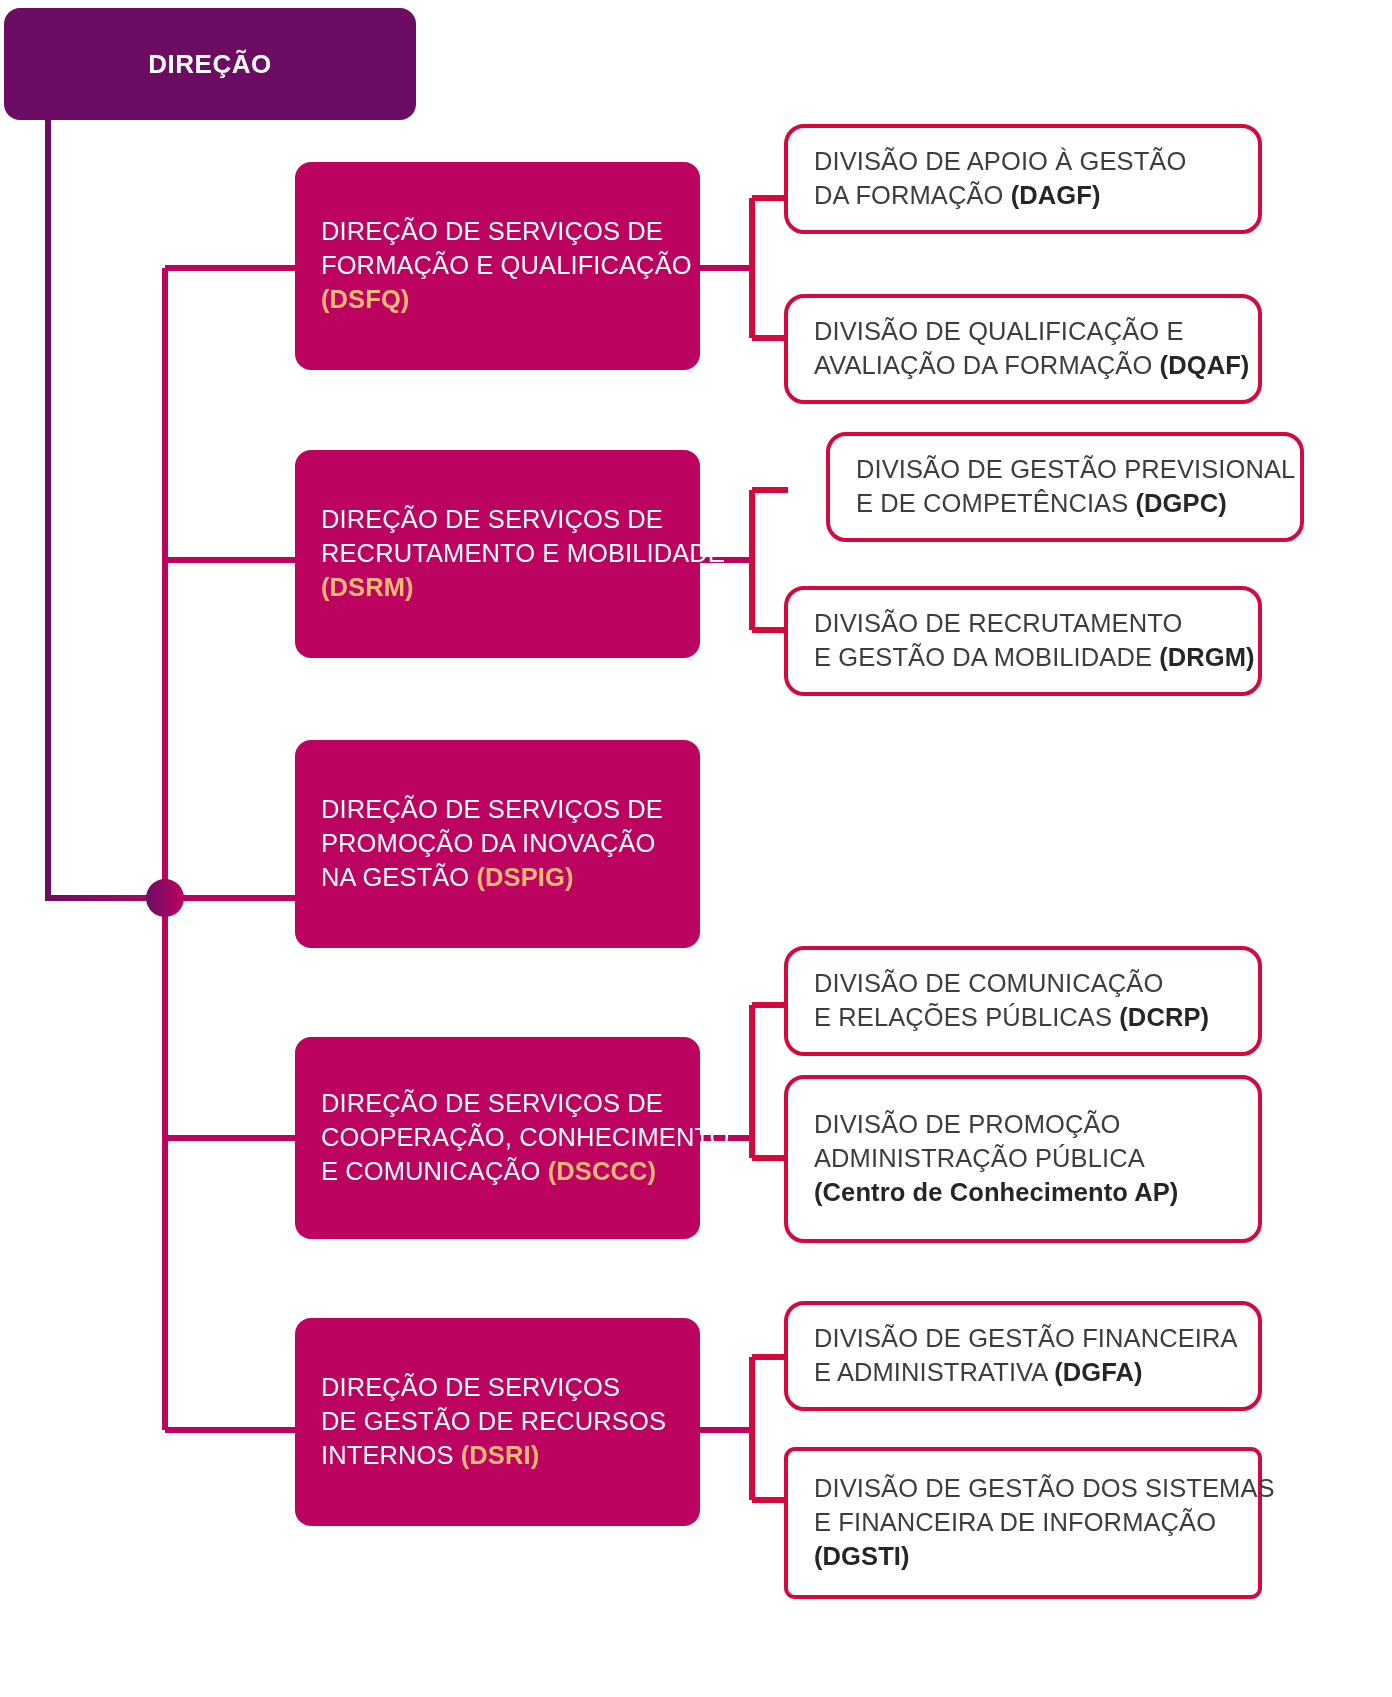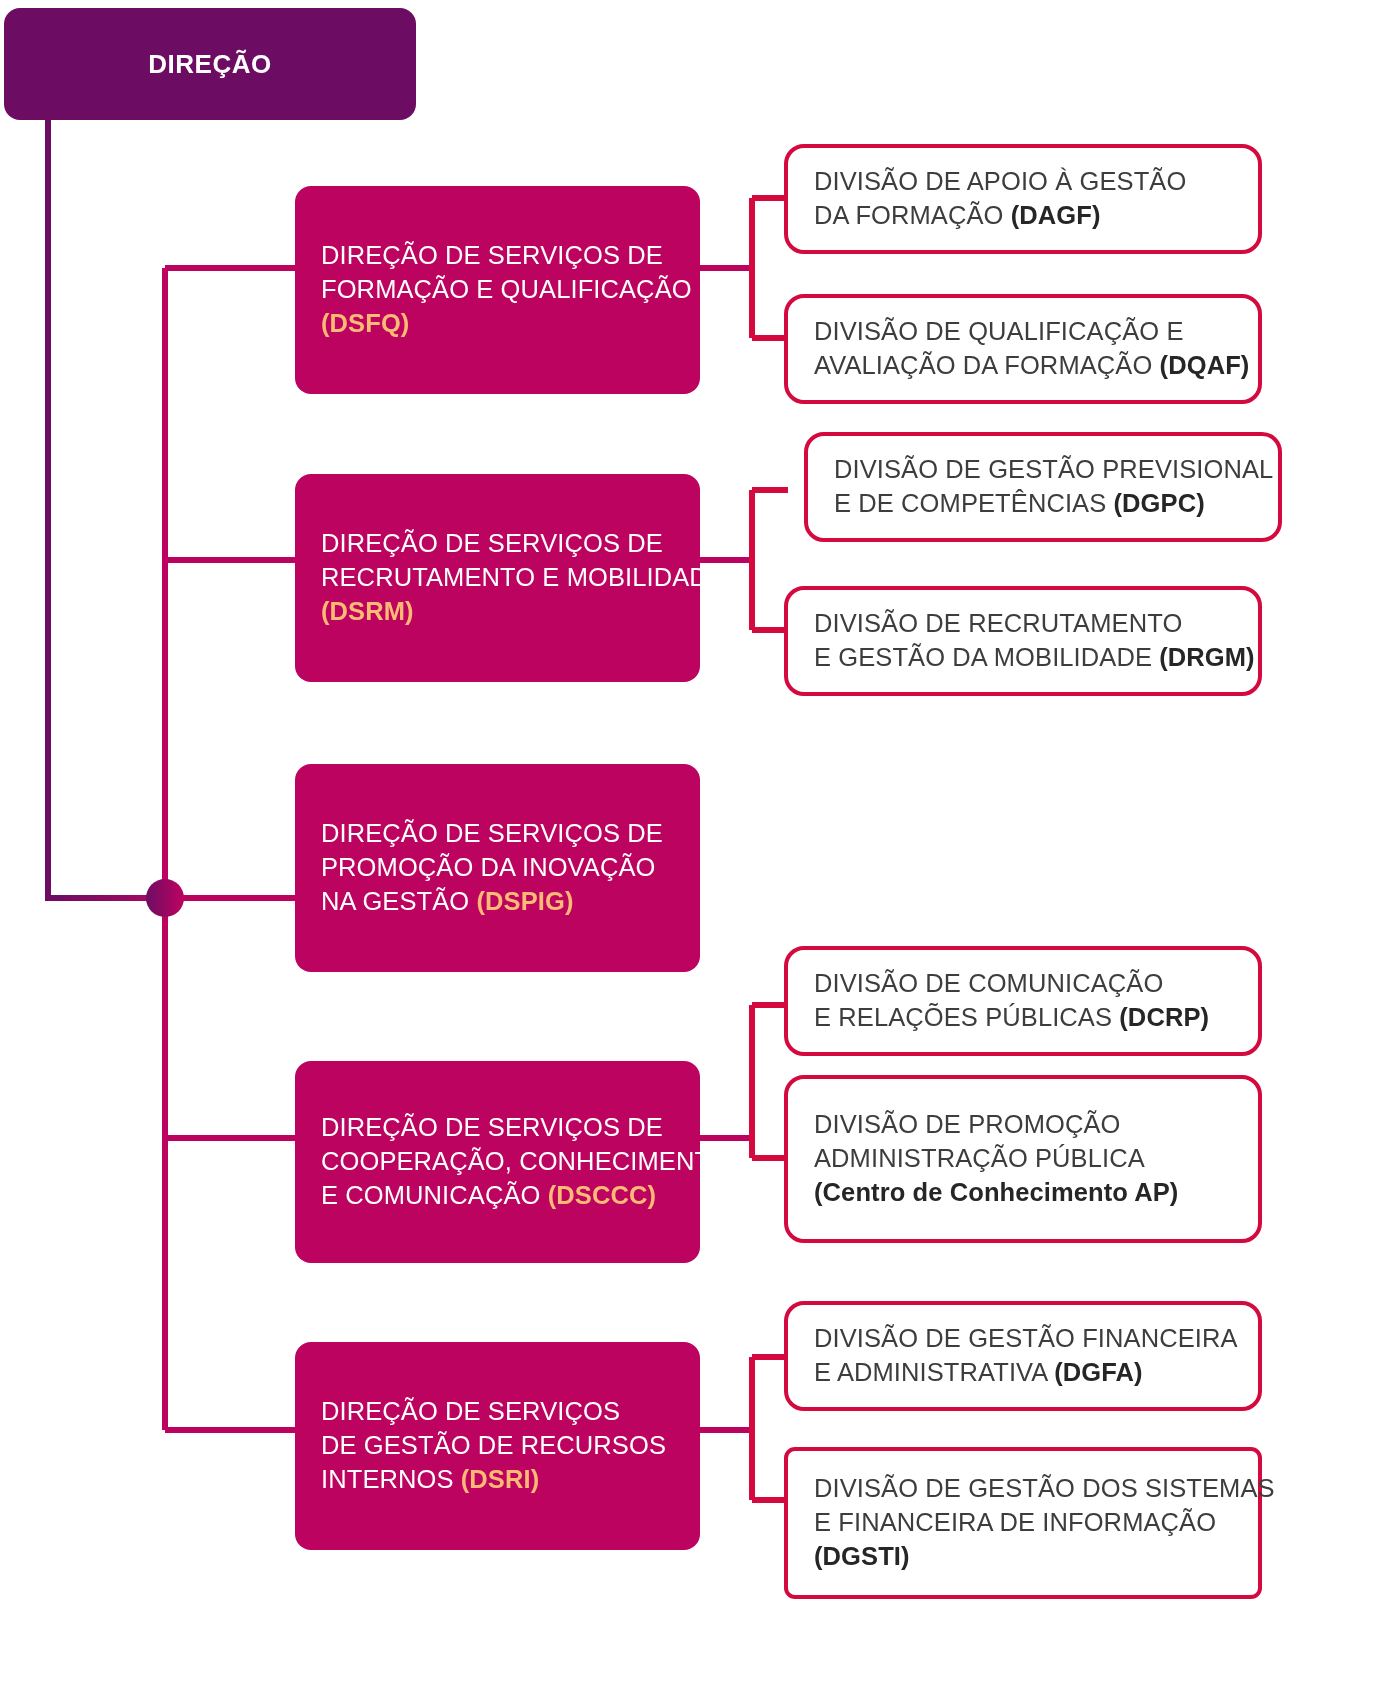--- a/index.html
+++ b/index.html
@@ -45,21 +45,20 @@
   }
   .dir-node {
     background: #bd0360;
     border-radius: 16px;
     color: #ffffff;
     font-size: 25.5px;
     line-height: 1.33;
     padding-left: 26px;
     padding-right: 21px;
     letter-spacing: 0.1px;
-    margin-top: 24px;
   }
   .div-node {
     background: #ffffff;
     border: 4px solid #d40a3f;
     border-radius: 20px;
     color: #3d3d3d;
     font-size: 25.5px;
     line-height: 1.33;
     padding-left: 26px;
     padding-right: 12px;
@@ -125,37 +124,37 @@
   <div class="node root-node" style="left:4px; top:8px; width:412px; height:112px;">
     <span>DIREÇÃO</span>
   </div>
 
   <div class="node dir-node" style="left:295px; top:162px; width:405px; height:208px;">
     <span class="line">DIREÇÃO DE SERVIÇOS DE</span>
     <span class="line">FORMAÇÃO E QUALIFICAÇÃO</span>
     <span class="line"><b>(DSFQ)</b></span>
   </div>
 
-  <div class="node div-node" style="left:784px; top:144px; width:478px; height:110px;">
+  <div class="node div-node" style="left:784px; top:124px; width:478px; height:110px;">
     <span class="line">DIVISÃO DE APOIO À GESTÃO</span>
     <span class="line">DA FORMAÇÃO <b>(DAGF)</b></span>
   </div>
 
   <div class="node div-node" style="left:784px; top:294px; width:478px; height:110px;">
     <span class="line">DIVISÃO DE QUALIFICAÇÃO E</span>
     <span class="line">AVALIAÇÃO DA FORMAÇÃO <b>(DQAF)</b></span>
   </div>
 
   <div class="node dir-node" style="left:295px; top:450px; width:405px; height:208px;">
     <span class="line">DIREÇÃO DE SERVIÇOS DE</span>
     <span class="line">RECRUTAMENTO E MOBILIDADE</span>
     <span class="line"><b>(DSRM)</b></span>
   </div>
 
-  <div class="node div-node" style="left:804px; top:432px; width:478px; height:110px;">
+  <div class="node div-node" style="left:826px; top:432px; width:478px; height:110px;">
     <span class="line">DIVISÃO DE GESTÃO PREVISIONAL</span>
     <span class="line">E DE COMPETÊNCIAS <b>(DGPC)</b></span>
   </div>
 
   <div class="node div-node" style="left:784px; top:586px; width:478px; height:110px;">
     <span class="line">DIVISÃO DE RECRUTAMENTO</span>
     <span class="line">E GESTÃO DA MOBILIDADE <b>(DRGM)</b></span>
   </div>
 
   <div class="node dir-node" style="left:295px; top:740px; width:405px; height:208px;">

